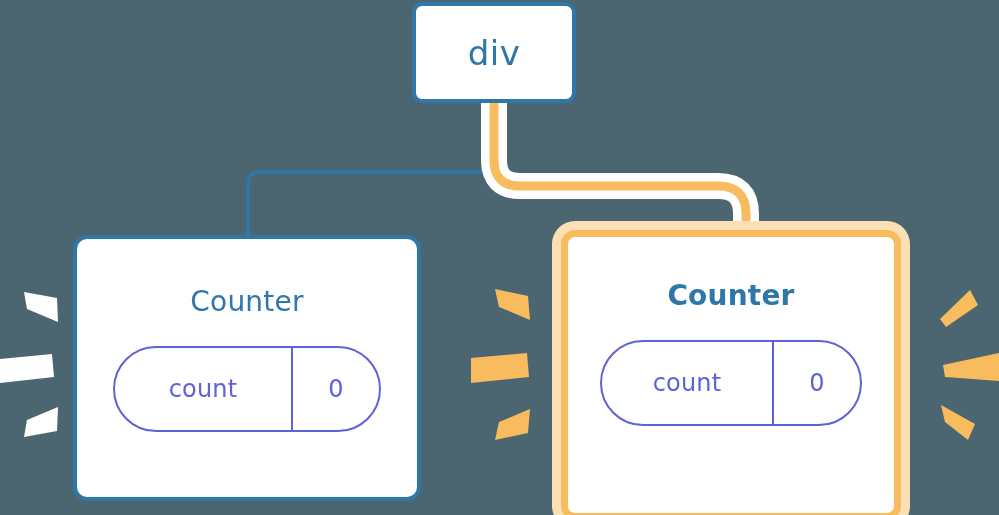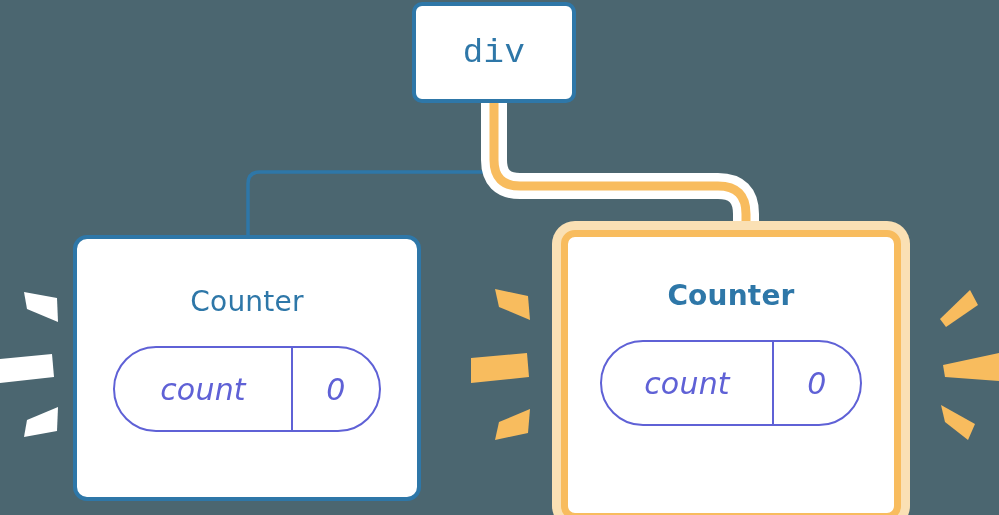--- a/index.html
+++ b/index.html
@@ -39,21 +39,20 @@
   }
 
   .node-div {
     left: 412px;
     top: 2px;
     width: 164px;
     height: 101px;
     border: 4px solid #2e77a8;
     border-radius: 10px;
     justify-content: center;
-    font-family: Liberation Mono, monospace;
   }
   .node-div .node-title {
     font-size: 34px;
     color: #2e77a8;
     font-weight: 400;
     letter-spacing: 0.5px;
   }
 
   .node-counter-left {
     left: 73px;
@@ -93,24 +92,23 @@
     overflow: hidden;
     background: transparent;
   }
   .node-counter-left .pill { margin-top: 28px; width: 264px; }
   .node-counter-right .pill { margin-top: 28px; width: 258px; }
 
   .pill-key, .pill-val {
     display: flex;
     align-items: center;
     justify-content: center;
-    font-size: 30px;
+    font-size: 24px;
     color: #5f61d6;
     letter-spacing: 0.2px;
-    font-style: italic;
   }
   .pill-key {
     flex: 1 1 auto;
     border-right: 2px solid #5f61d6;
   }
   .pill-val {
     flex: 0 0 86px;
   }
 </style>
 </head>

